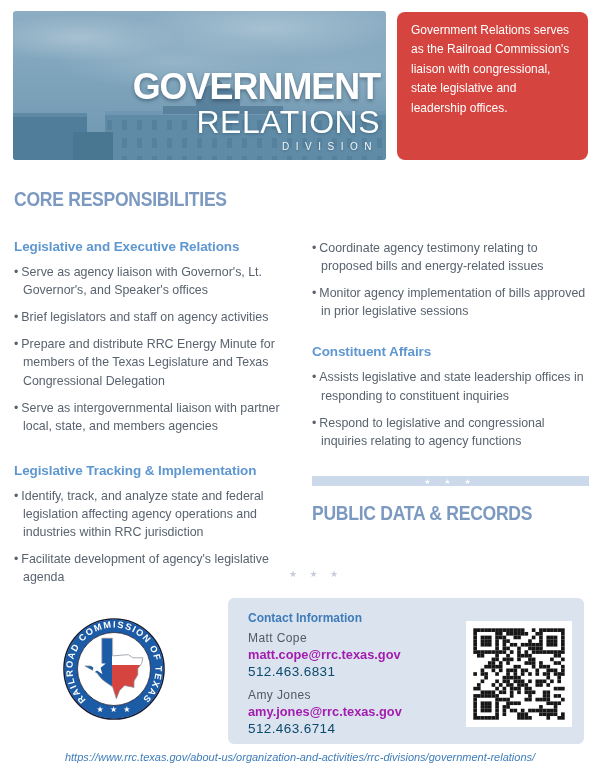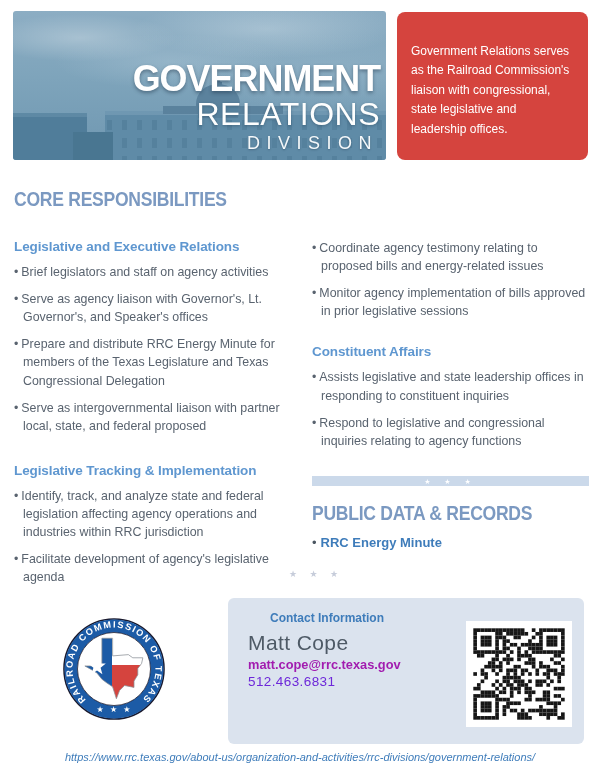--- a/index.html
+++ b/index.html
@@ -13,25 +13,25 @@
       radial-gradient(ellipse 190px 42px at 68% 12%, rgba(235,243,248,.30), transparent 70%),
       radial-gradient(ellipse 160px 38px at 42% 34%, rgba(200,218,230,.28), transparent 72%),
       radial-gradient(ellipse 220px 50px at 85% 40%, rgba(170,195,212,.30), transparent 75%),
       linear-gradient(#8cadc3 0%, #7ea4bb 45%, #6f97b1 100%);}
   .hero svg{position:absolute;left:0;bottom:0;display:block;}
   .hero-title{position:absolute;right:6px;bottom:8px;text-align:right;line-height:1;z-index:3;}
   .ht1{font-size:37px;font-weight:800;color:#fff;letter-spacing:-1px;transform:scaleX(.97);transform-origin:right;
        text-shadow:0 2px 4px rgba(25,45,65,.45);}
   .ht2{font-size:32px;font-weight:400;color:#fdfefe;letter-spacing:.5px;margin-top:1px;
        text-shadow:0 1px 3px rgba(25,45,65,.35);}
-  .ht3{font-size:18px;font-weight:400;color:#f4f8fa;letter-spacing:6.5px;margin-top:4px;margin-right:2px;
+  .ht3{font-size:10px;font-weight:400;color:#f4f8fa;letter-spacing:6.5px;margin-top:4px;margin-right:2px;
        text-shadow:0 1px 2px rgba(25,45,65,.35);}
 
   .intro-box{position:absolute;left:397px;top:12px;width:191px;height:148px;background:#d5443e;border-radius:8px;
-    box-sizing:border-box;padding:30px 13px 0 14px;color:#fff;font-size:12px;line-height:1.62;}
+    box-sizing:border-box;padding:9px 13px 0 14px;color:#fff;font-size:12px;line-height:1.62;}
 
   
   .h-section{color:#7b99c1;font-weight:800;font-size:19.5px;letter-spacing:-.3px;transform:scaleX(.9);transform-origin:left;white-space:nowrap;}
   .h-sub{color:#5f97d0;font-weight:700;font-size:13.5px;letter-spacing:-.1px;}
   .bullet{color:#59636f;font-size:12.4px;line-height:1.46;padding-left:9px;text-indent:-9px;margin-top:9px;}
   .bullet::before{content:"\2022";margin-right:3px;color:#59636f;}
 
   .col-left{position:absolute;left:14px;top:188px;width:290px;}
   .col-left .h-sub{margin-top:28px;}
   .sec{margin-top:4px;}
@@ -47,24 +47,24 @@
   .pd-item::before{content:"\2022";color:#4a5560;margin-right:4px;font-weight:400;}
 
   .stars-trio{position:absolute;left:278px;top:569px;width:76px;text-align:center;color:#c6ccda;font-size:9px;letter-spacing:5px;}
 
   
   .seal{position:absolute;left:62px;top:617px;width:104px;height:104px;}
 
   .contact-box{position:absolute;left:228px;top:598px;width:356px;height:146px;background:#dbe3ee;border-radius:6px;
     box-sizing:border-box;display:flex;}
   .contact-col{padding:13px 0 0 20px;flex:1;}
-  .contact-h{color:#3e7cba;font-weight:700;font-size:12px;margin-bottom:6px;margin-left:22px;}
-  .c-name{color:#4e5a66;font-size:21px;letter-spacing:.4px;}
+  .contact-h{color:#3e7cba;font-weight:700;font-size:12px;margin-bottom:6px;}
+  .c-name{color:#4e5a66;font-size:12px;letter-spacing:.4px;}
   .c-email{color:#a21caf;font-size:12.8px;font-weight:600;margin-top:2px;}
-  .c-phone{color:#6d28d9;font-size:13.5px;letter-spacing:.4px;margin-top:2px;}
+  .c-phone{color:#0c4a6e;font-size:13.5px;letter-spacing:.4px;margin-top:2px;}
   .c-person + .c-person{margin-top:9px;}
   .qr-wrap{width:118px;padding-top:23px;}
   .qr{width:106px;height:106px;background:#fff;display:block;}
 
   .footer-url{position:absolute;left:0;top:747px;width:600px;text-align:center;}
   .footer-url a{color:#3e7cba;font-size:11px;font-style:italic;text-decoration:none;}
 </style>
 </head>
 <body>
 
@@ -102,24 +102,24 @@
 
   <div class="intro-box">
     <span>Government Relations serves as the Railroad Commission's liaison with congressional, state legislative and leadership offices.</span>
   </div>
 
   <div class="col-left">
     <div class="h-section">CORE RESPONSIBILITIES</div>
 
     <div class="sec">
       <div class="h-sub">Legislative and Executive Relations</div>
+      <div class="bullet">Serve as agency liaison with Governor's, Lt. Governor's, and Speaker's offices</div>
       <div class="bullet">Brief legislators and staff on agency activities</div>
-      <div class="bullet">Serve as agency liaison with Governor's, Lt. Governor's, and Speaker's offices</div>
       <div class="bullet">Prepare and distribute RRC Energy Minute for members of the Texas Legislature and Texas Congressional Delegation</div>
-      <div class="bullet">Serve as intergovernmental liaison with partner local, state, and federal proposed</div>
+      <div class="bullet">Serve as intergovernmental liaison with partner local, state, and members agencies</div>
     </div>
 
     <div class="sec">
       <div class="h-sub">Legislative Tracking &amp; Implementation</div>
       <div class="bullet">Identify, track, and analyze state and federal legislation affecting agency operations and industries within RRC jurisdiction</div>
       <div class="bullet">Facilitate development of agency's legislative agenda</div>
     </div>
   </div>
 
   <div class="col-right">
@@ -132,21 +132,20 @@
       <div class="h-sub">Constituent Affairs</div>
       <div class="bullet">Assists legislative and state leadership offices in responding to constituent inquiries</div>
       <div class="bullet">Respond to legislative and congressional inquiries relating to agency functions</div>
     </div>
 
     <div class="divider">
       <span class="stars">★ ★ ★</span>
     </div>
 
     <div class="h-section h-public">PUBLIC DATA &amp; RECORDS</div>
-    <div class="pd-item">RRC Energy Minute</div>
   </div>
 
   <div class="stars-trio">★ ★ ★</div>
 
   <svg class="seal" viewBox="-52 -52 104 104">
     <circle cx="0" cy="0" r="51" fill="#ffffff"></circle>
     <circle cx="0" cy="0" r="50" fill="none" stroke="#1a1a2e" stroke-width="1.6"></circle>
     <circle cx="0" cy="0" r="43" fill="none" stroke="#1c5ba6" stroke-width="13"></circle>
     <circle cx="0" cy="0" r="36.5" fill="#ffffff" stroke="#1a1a2e" stroke-width="0.8"></circle>
     <defs>
@@ -168,20 +167,25 @@
     <path d="M -17 -12 L -14.8 -5.6 L -8.2 -5.4 L -13.4 -1.2 L -11.6 5.2 L -17 1.4 L -22.4 5.2 L -20.6 -1.2 L -25.8 -5.4 L -19.2 -5.6 Z" fill="#ffffff"></path>
   </svg>
 
   <div class="contact-box">
     <div class="contact-col">
       <div class="contact-h">Contact Information</div>
       <div class="c-person">
         <div class="c-name">Matt Cope</div>
         <div class="c-email">matt.cope@rrc.texas.gov</div>
         <div class="c-phone">512.463.6831</div>
+      </div>
+      <div class="c-person">
+        <div class="c-name">Amy Jones</div>
+        <div class="c-email">amy.jones@rrc.texas.gov</div>
+        <div class="c-phone">512.463.6714</div>
       </div>
     </div>
     <div class="qr-wrap">
       <svg class="qr" id="qr" viewBox="0 0 29 29">
           <rect x="2" y="2" width="1" height="1" fill="#161616"></rect>
           <rect x="3" y="2" width="1" height="1" fill="#161616"></rect>
           <rect x="4" y="2" width="1" height="1" fill="#161616"></rect>
           <rect x="5" y="2" width="1" height="1" fill="#161616"></rect>
           <rect x="6" y="2" width="1" height="1" fill="#161616"></rect>
           <rect x="7" y="2" width="1" height="1" fill="#161616"></rect>

